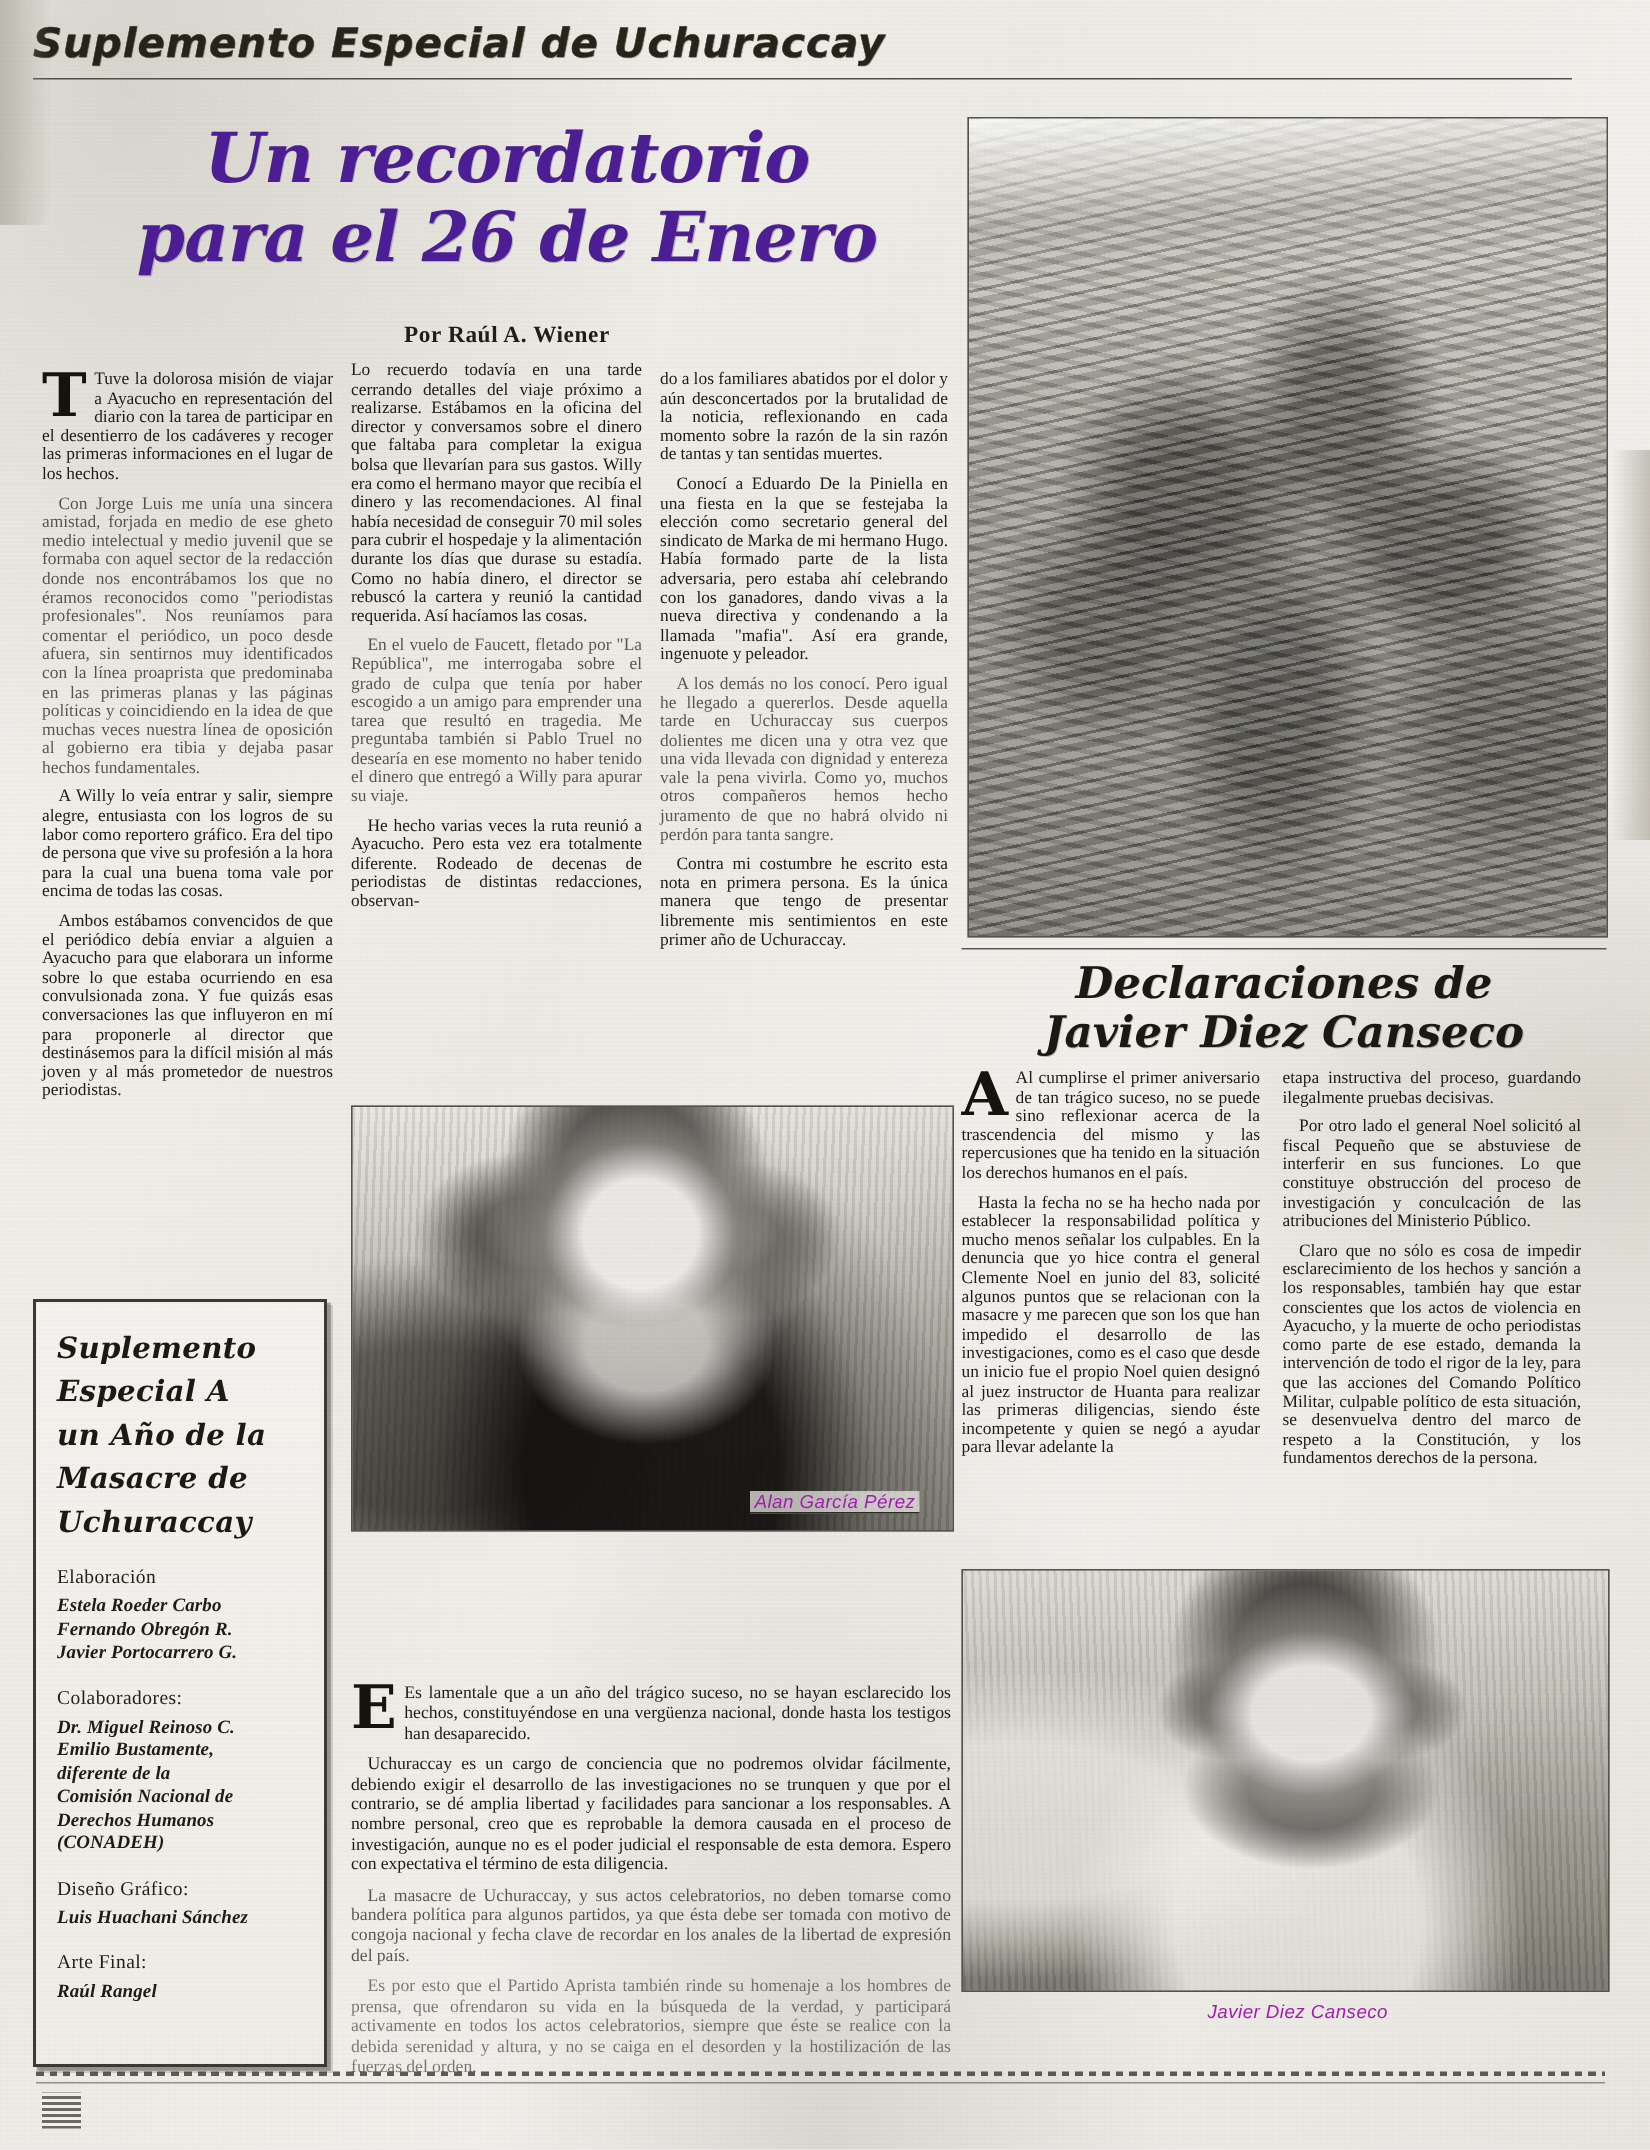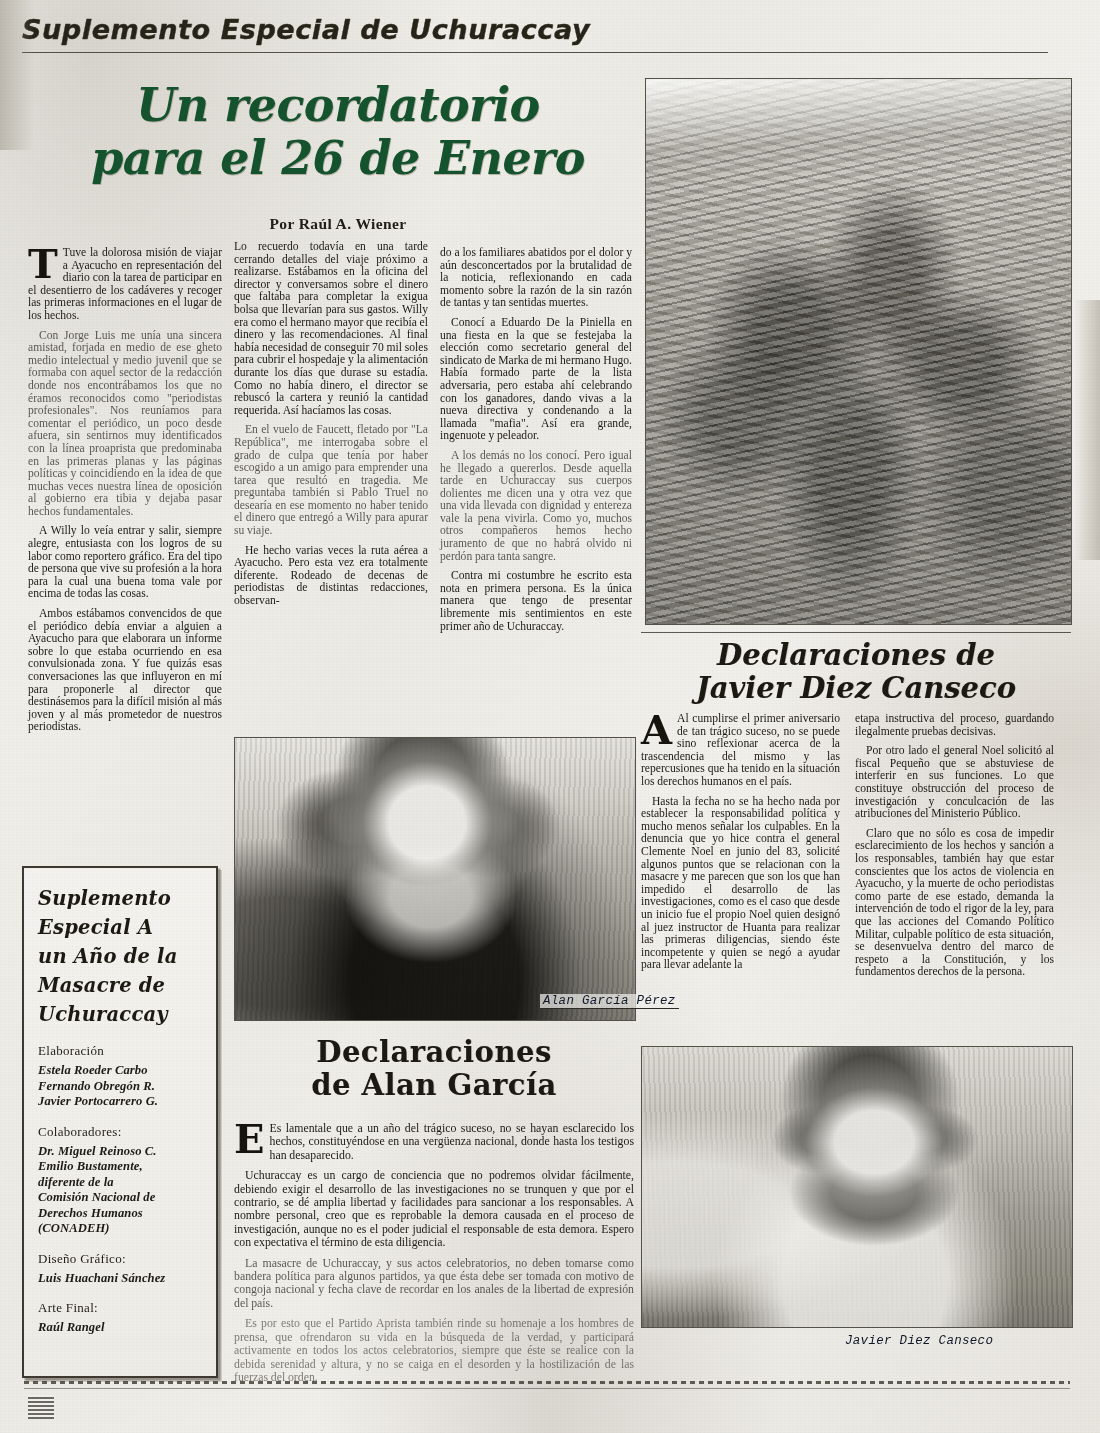--- a/index.html
+++ b/index.html
@@ -49,21 +49,21 @@
     opacity:.85;
   }
 
   
   #main-headline{
     position:absolute;left:48px;top:80px;width:580px;
     font-family:"DejaVu Serif", serif;
     font-weight:700;font-style:italic;
     font-size:46px;line-height:1.1;
     letter-spacing:-.6px;
-    color:#14532d;
+    color:#4c1d95;
     text-align:center;
     text-shadow:.7px .5px 0 rgba(130,124,110,.5);
   }
   #main-headline .l1{display:block;}
   #main-headline .l2{display:block;margin-top:2px;}
   #byline{
     position:absolute;left:48px;top:215px;width:580px;
     text-align:center;
     font-family:"Liberation Serif", serif;
     font-weight:700;font-size:15.5px;letter-spacing:.4px;
@@ -137,27 +137,26 @@
       radial-gradient(ellipse at 41% 33%, rgba(18,17,14,.72) 0 5%, rgba(18,17,14,0) 13%),
       radial-gradient(ellipse at 66% 33%, rgba(18,17,14,.72) 0 5%, rgba(18,17,14,0) 13%),
       radial-gradient(ellipse at 54% 52%, rgba(24,22,19,.70) 0 13%, rgba(24,22,19,0) 26%),
       radial-gradient(ellipse at 52% 84%, rgba(240,238,233,.85) 0 26%, rgba(240,238,233,0) 48%),
       radial-gradient(ellipse at 8% 60%, rgba(235,233,228,.8) 0 22%, rgba(235,233,228,0) 44%),
       repeating-linear-gradient(88deg, rgba(40,38,34,.09) 0 2px, rgba(255,255,255,.07) 2px 5px),
       linear-gradient(180deg,#dcdad3 0%,#c2bfb7 30%,#9d9a92 60%,#878579 85%,#74726a 100%);
   }
   .photo-caption{
     position:absolute;
-    font-family:Liberation Mono, monospace;
+    font-family:Liberation Sans, sans-serif;
     font-style:italic;
     font-size:12.5px;
-    color:#0f172a;
+    color:#a21caf;
     letter-spacing:.3px;
     white-space:nowrap;
-    margin-left:40px;
   }
   .caption-boxed{
     background:rgba(240,239,234,.72);
     padding:0 3px;
     border-bottom:1px solid #2e2b24;
     text-decoration:none;
   }
 
   
   #credits-box{
@@ -245,21 +244,21 @@
   <div class="col" id="lead-col-1" style="left:28px;top:247px;width:194px;">
     <p class="noind"><span class="dropcap">T</span><span>Tuve la dolorosa misión de viajar a Ayacucho en representación del diario con la tarea de participar en el desentierro de los cadáveres y recoger las primeras informaciones en el lugar de los hechos.</span></p>
     <p class="faded"><span>Con Jorge Luis me unía una sincera amistad, forjada en medio de ese gheto medio intelectual y medio juvenil que se formaba con aquel sector de la redacción donde nos encontrábamos los que no éramos reconocidos como "periodistas profesionales". Nos reuníamos para comentar el periódico, un poco desde afuera, sin sentirnos muy identificados con la línea proaprista que predominaba en las primeras planas y las páginas políticas y coincidiendo en la idea de que muchas veces nuestra línea de oposición al gobierno era tibia y dejaba pasar hechos fundamentales.</span></p>
     <p><span>A Willy lo veía entrar y salir, siempre alegre, entusiasta con los logros de su labor como reportero gráfico. Era del tipo de persona que vive su profesión a la hora para la cual una buena toma vale por encima de todas las cosas.</span></p>
     <p><span>Ambos estábamos convencidos de que el periódico debía enviar a alguien a Ayacucho para que elaborara un informe sobre lo que estaba ocurriendo en esa convulsionada zona. Y fue quizás esas conversaciones las que influyeron en mí para proponerle al director que destinásemos para la difícil misión al más joven y al más prometedor de nuestros periodistas.</span></p>
   </div>
 
   <div class="col" id="lead-col-2" style="left:234px;top:241px;width:194px;">
     <p class="noind"><span>Lo recuerdo todavía en una tarde cerrando detalles del viaje próximo a realizarse. Estábamos en la oficina del director y conversamos sobre el dinero que faltaba para completar la exigua bolsa que llevarían para sus gastos. Willy era como el hermano mayor que recibía el dinero y las recomendaciones. Al final había necesidad de conseguir 70 mil soles para cubrir el hospedaje y la alimentación durante los días que durase su estadía. Como no había dinero, el director se rebuscó la cartera y reunió la cantidad requerida. Así hacíamos las cosas.</span></p>
     <p class="faded"><span>En el vuelo de Faucett, fletado por "La República", me interrogaba sobre el grado de culpa que tenía por haber escogido a un amigo para emprender una tarea que resultó en tragedia. Me preguntaba también si Pablo Truel no desearía en ese momento no haber tenido el dinero que entregó a Willy para apurar su viaje.</span></p>
-    <p><span>He hecho varias veces la ruta aérea a Ayacucho. Pero esta vez era totalmente diferente. Rodeado de decenas de periodistas de distintas redacciones, observan-</span></p>
+    <p><span>He hecho varias veces la ruta reunió a Ayacucho. Pero esta vez era totalmente diferente. Rodeado de decenas de periodistas de distintas redacciones, observan-</span></p>
   </div>
 
   <div class="col" id="lead-col-3" style="left:440px;top:247px;width:192px;">
     <p class="noind"><span>do a los familiares abatidos por el dolor y aún desconcertados por la brutalidad de la noticia, reflexionando en cada momento sobre la razón de la sin razón de tantas y tan sentidas muertes.</span></p>
     <p><span>Conocí a Eduardo De la Piniella en una fiesta en la que se festejaba la elección como secretario general del sindicato de Marka de mi hermano Hugo. Había formado parte de la lista adversaria, pero estaba ahí celebrando con los ganadores, dando vivas a la nueva directiva y condenando a la llamada "mafia". Así era grande, ingenuote y peleador.</span></p>
     <p class="faded"><span>A los demás no los conocí. Pero igual he llegado a quererlos. Desde aquella tarde en Uchuraccay sus cuerpos dolientes me dicen una y otra vez que una vida llevada con dignidad y entereza vale la pena vivirla. Como yo, muchos otros compañeros hemos hecho juramento de que no habrá olvido ni perdón para tanta sangre.</span></p>
     <p><span>Contra mi costumbre he escrito esta nota en primera persona. Es la única manera que tengo de presentar libremente mis sentimientos en este primer año de Uchuraccay.</span></p>
   </div>
 
   <div class="photo" id="photo-uchuraccay" style="left:645px;top:78px;width:425px;height:545px;">
@@ -326,24 +325,20 @@
     <p class="noind"><span>etapa instructiva del proceso, guardando ilegalmente pruebas decisivas.</span></p>
     <p><span>Por otro lado el general Noel solicitó al fiscal Pequeño que se abstuviese de interferir en sus funciones. Lo que constituye obstrucción del proceso de investigación y conculcación de las atribuciones del Ministerio Público.</span></p>
     <p><span>Claro que no sólo es cosa de impedir esclarecimiento de los hechos y sanción a los responsables, también hay que estar conscientes que los actos de violencia en Ayacucho, y la muerte de ocho periodistas como parte de ese estado, demanda la intervención de todo el rigor de la ley, para que las acciones del Comando Político Militar, culpable político de esta situación, se desenvuelva dentro del marco de respeto a la Constitución, y los fundamentos derechos de la persona.</span></p>
   </div>
 
   <div class="photo" id="photo-javier" style="left:641px;top:1046px;width:430px;height:280px;">
     <div class="ph-inner"></div>
   </div>
   <div class="photo-caption" style="left:805px;top:1334px;">Javier Diez Canseco</div>
 
-  <div class="section-headline roman" style="left:234px;top:1036px;width:400px;">
-    <div>Declaraciones</div>
-    <div>de Alan García</div>
-  </div>
 
   <div class="col" id="alan-body" style="left:234px;top:1122px;width:400px;font-size:11.8px;line-height:13.4px;">
     <p class="noind"><span class="dropcap">E</span><span>Es lamentale que a un año del trágico suceso, no se hayan esclarecido los hechos, constituyéndose en una vergüenza nacional, donde hasta los testigos han desaparecido.</span></p>
     <p><span>Uchuraccay es un cargo de conciencia que no podremos olvidar fácilmente, debiendo exigir el desarrollo de las investigaciones no se trunquen y que por el contrario, se dé amplia libertad y facilidades para sancionar a los responsables. A nombre personal, creo que es reprobable la demora causada en el proceso de investigación, aunque no es el poder judicial el responsable de esta demora. Espero con expectativa el término de esta diligencia.</span></p>
     <p class="faded"><span>La masacre de Uchuraccay, y sus actos celebratorios, no deben tomarse como bandera política para algunos partidos, ya que ésta debe ser tomada con motivo de congoja nacional y fecha clave de recordar en los anales de la libertad de expresión del país.</span></p>
     <p class="faded2"><span>Es por esto que el Partido Aprista también rinde su homenaje a los hombres de prensa, que ofrendaron su vida en la búsqueda de la verdad, y participará activamente en todos los actos celebratorios, siempre que éste se realice con la debida serenidad y altura, y no se caiga en el desorden y la hostilización de las fuerzas del orden.</span></p>
   </div>
 
   <div class="dashrule" style="left:24px;top:1381px;width:1046px;"></div>
   <div class="hrule" style="left:24px;top:1388px;width:1046px;opacity:.5;"></div>

